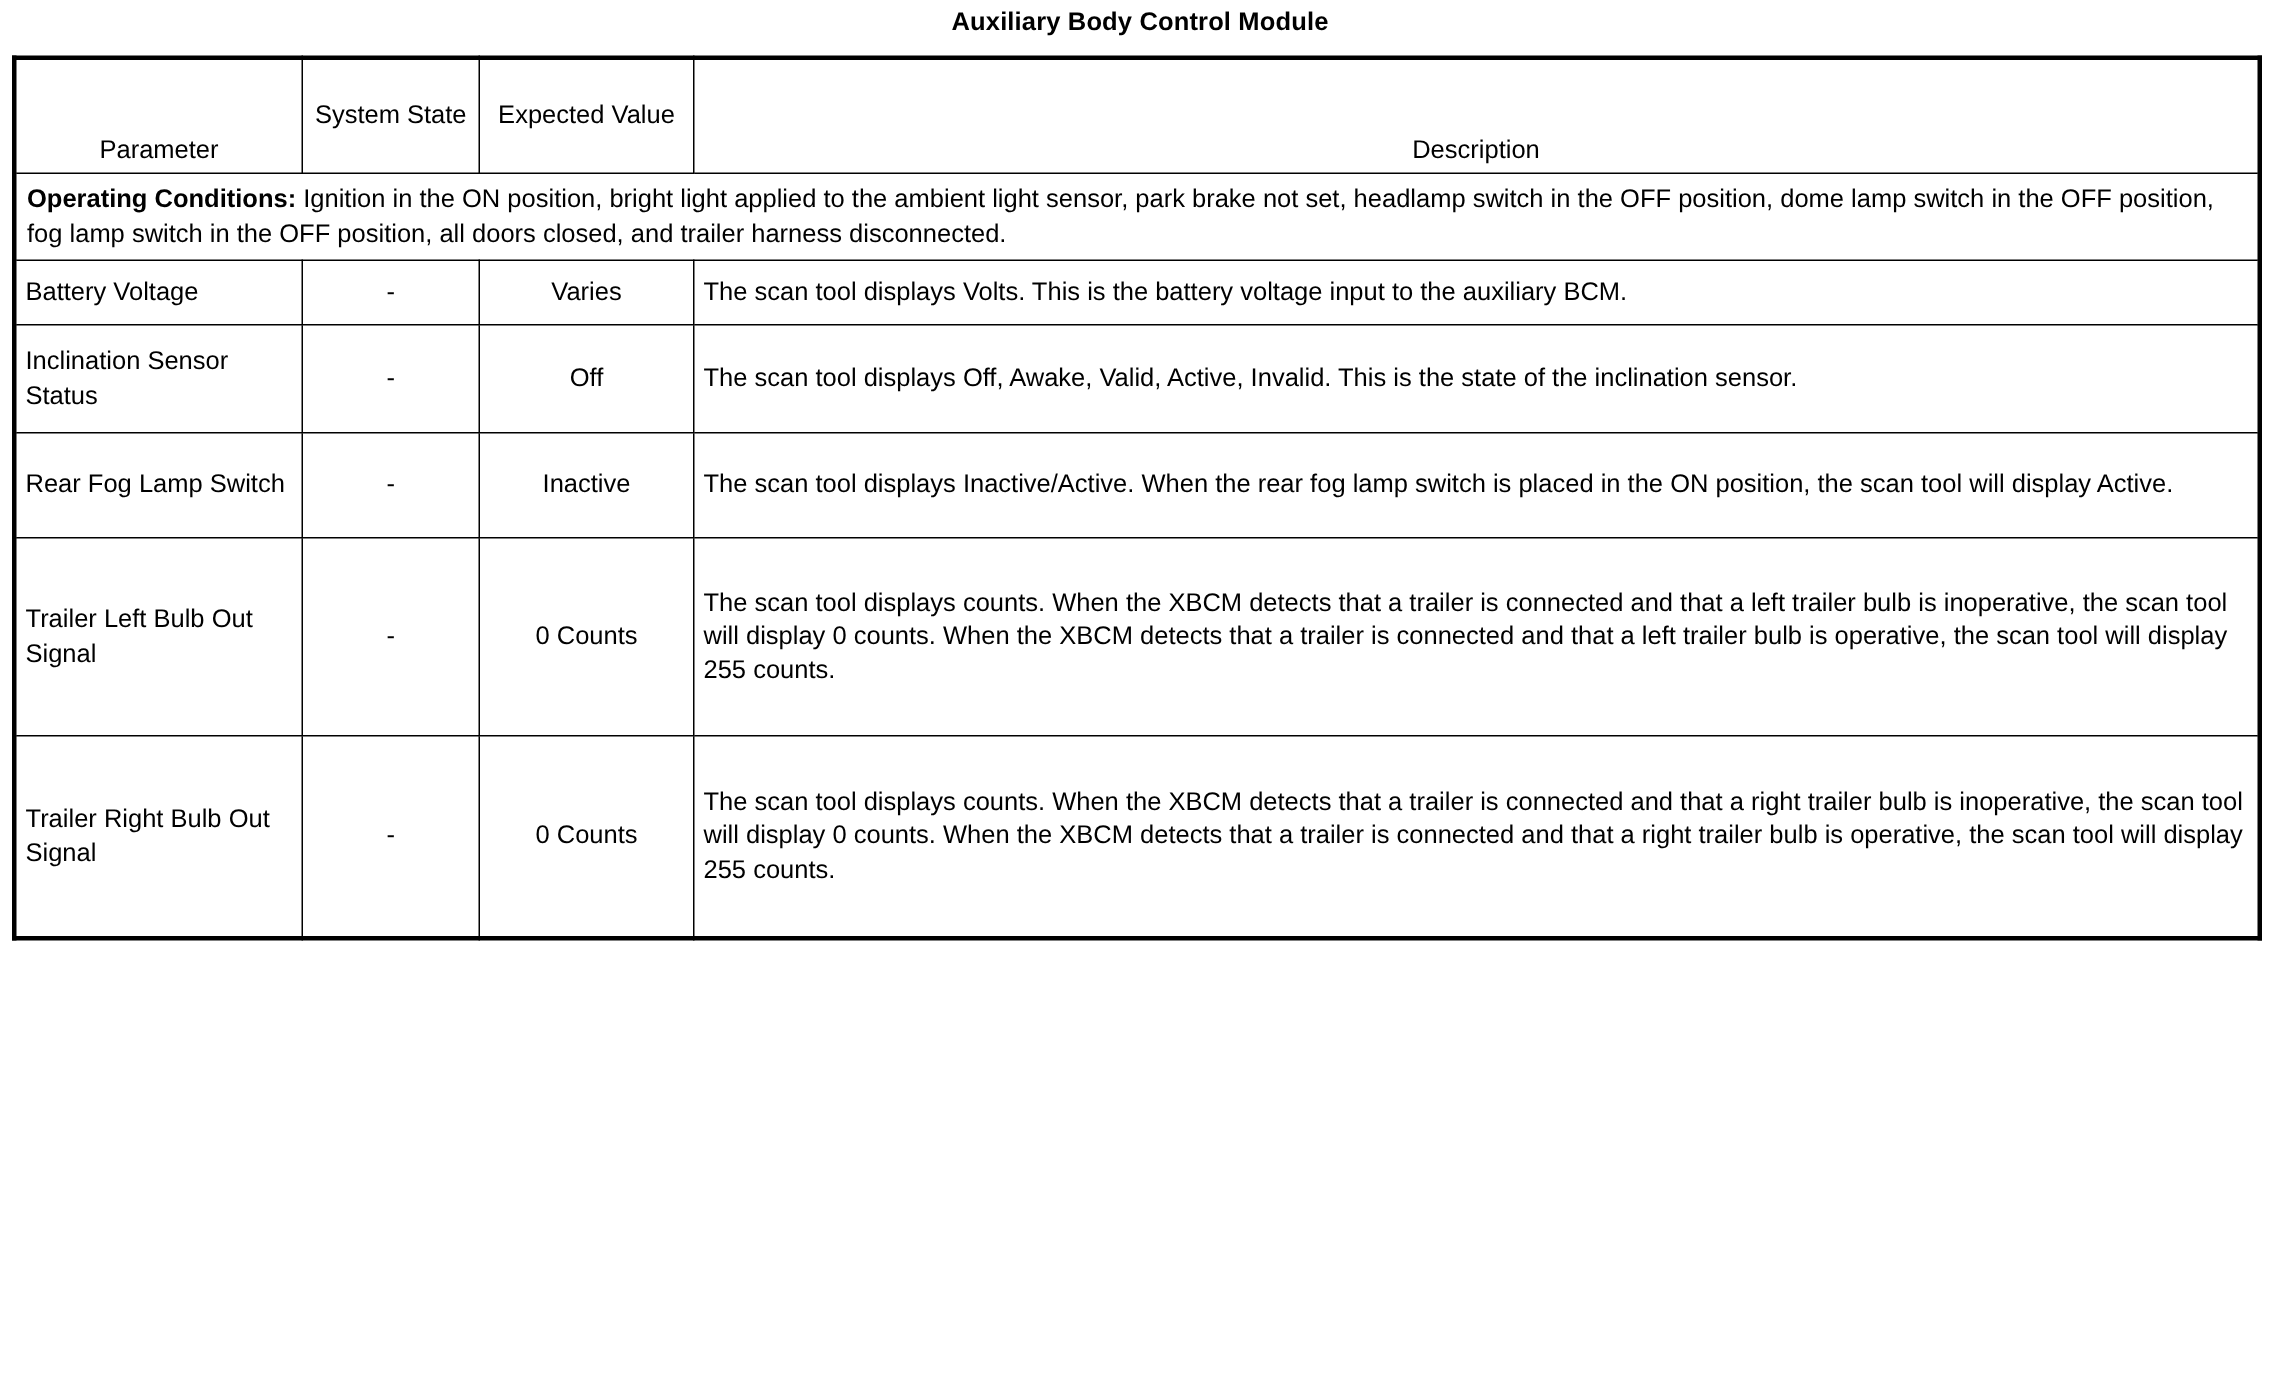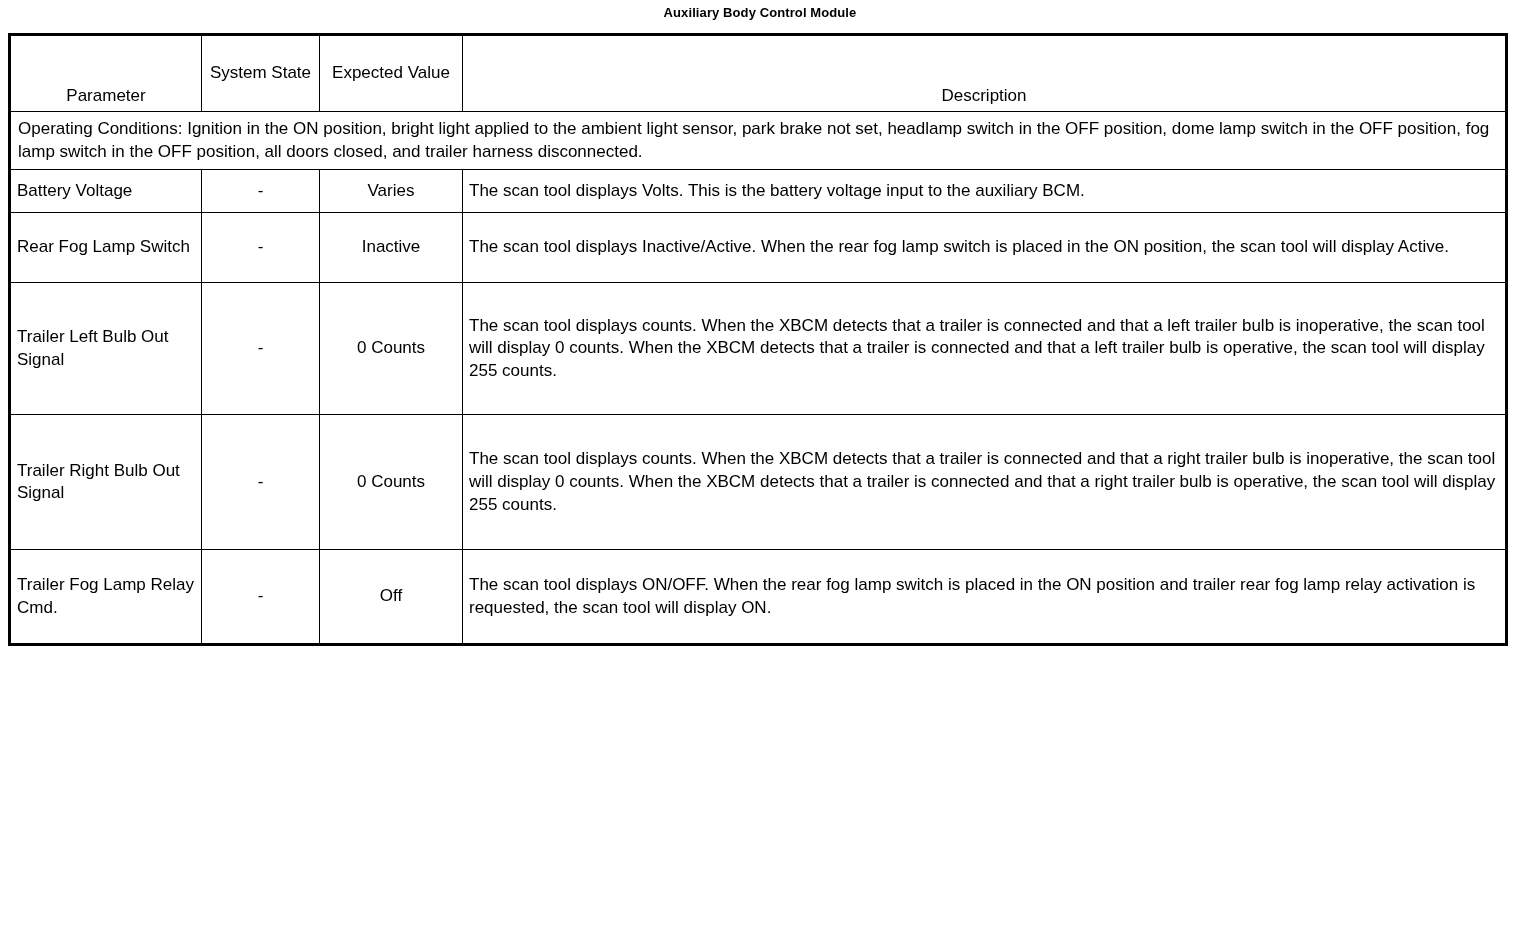--- a/index.html
+++ b/index.html
@@ -15,21 +15,21 @@
     overflow: hidden;
   }
   .page {
     position: relative;
     width: 1520px;
     height: 926px;
     box-sizing: border-box;
   }
   .doc-title {
     text-align: center;
-    font-size: 13px;
+    font-size: 17px;
     font-weight: bold;
     line-height: 1;
     padding-top: 6px;
     padding-bottom: 0;
     letter-spacing: 0.1px;
   }
   table.spec {
     border-collapse: collapse;
     table-layout: fixed;
     width: 1497px;
@@ -62,21 +62,21 @@
   }
   thead th.h-param { vertical-align: bottom; }
   thead th.h-desc  { vertical-align: bottom; margin-top: 44px; }
 
   tr.ops-row td {
     text-align: left;
     vertical-align: top;
     padding: 5px 7px 6px 7px;
     line-height: 1.36;
   }
-  tr.ops-row td b { font-weight: normal; }
+  tr.ops-row td b { font-weight: bold; }
 
   td.param {
     text-align: left;
     vertical-align: middle;
     line-height: 1.34;
     padding-left: 6px;
   }
   td.state, td.value {
     text-align: center;
     vertical-align: middle;
@@ -124,40 +124,40 @@
       <tr class="ops-row">
         <td colspan="4"><b>Operating Conditions:</b><span> Ignition in the ON position, bright light applied to the ambient light sensor, park brake not set, headlamp switch in the OFF position, dome lamp switch in the OFF position, fog lamp switch in the OFF position, all doors closed, and trailer harness disconnected.</span></td>
       </tr>
 
       <tr class="r0">
         <td class="param">Battery Voltage</td>
         <td class="state">-</td>
         <td class="value">Varies</td>
         <td class="desc">The scan tool displays Volts. This is the battery voltage input to the auxiliary BCM.</td>
       </tr>
+      <tr class="r1">
+        <td class="param">Inclination Sensor Status</td>
+        <td class="state">-</td>
+        <td class="value">Off</td>
+        <td class="desc">The scan tool displays Off, Awake, Valid, Active, Invalid. This is the state of the inclination sensor.</td>
+      </tr>
       <tr class="r3">
         <td class="param">Rear Fog Lamp Switch</td>
         <td class="state">-</td>
         <td class="value">Inactive</td>
         <td class="desc">The scan tool displays Inactive/Active. When the rear fog lamp switch is placed in the ON position, the scan tool will display Active.</td>
       </tr>
       <tr class="r4">
         <td class="param">Trailer Left Bulb Out Signal</td>
         <td class="state">-</td>
         <td class="value">0 Counts</td>
         <td class="desc">The scan tool displays counts. When the XBCM detects that a trailer is connected and that a left trailer bulb is inoperative, the scan tool will display 0 counts. When the XBCM detects that a trailer is connected and that a left trailer bulb is operative, the scan tool will display 255 counts.</td>
       </tr>
       <tr class="r5">
         <td class="param">Trailer Right Bulb Out Signal</td>
         <td class="state">-</td>
         <td class="value">0 Counts</td>
         <td class="desc">The scan tool displays counts. When the XBCM detects that a trailer is connected and that a right trailer bulb is inoperative, the scan tool will display 0 counts. When the XBCM detects that a trailer is connected and that a right trailer bulb is operative, the scan tool will display 255 counts.</td>
       </tr>
-      <tr class="r7">
-        <td class="param">Trailer Fog Lamp Relay Cmd.</td>
-        <td class="state">-</td>
-        <td class="value">Off</td>
-        <td class="desc">The scan tool displays ON/OFF. When the rear fog lamp switch is placed in the ON position and trailer rear fog lamp relay activation is requested, the scan tool will display ON.</td>
-      </tr>
     </tbody>
   </table>
 
 </div>
 
 </body></html>

